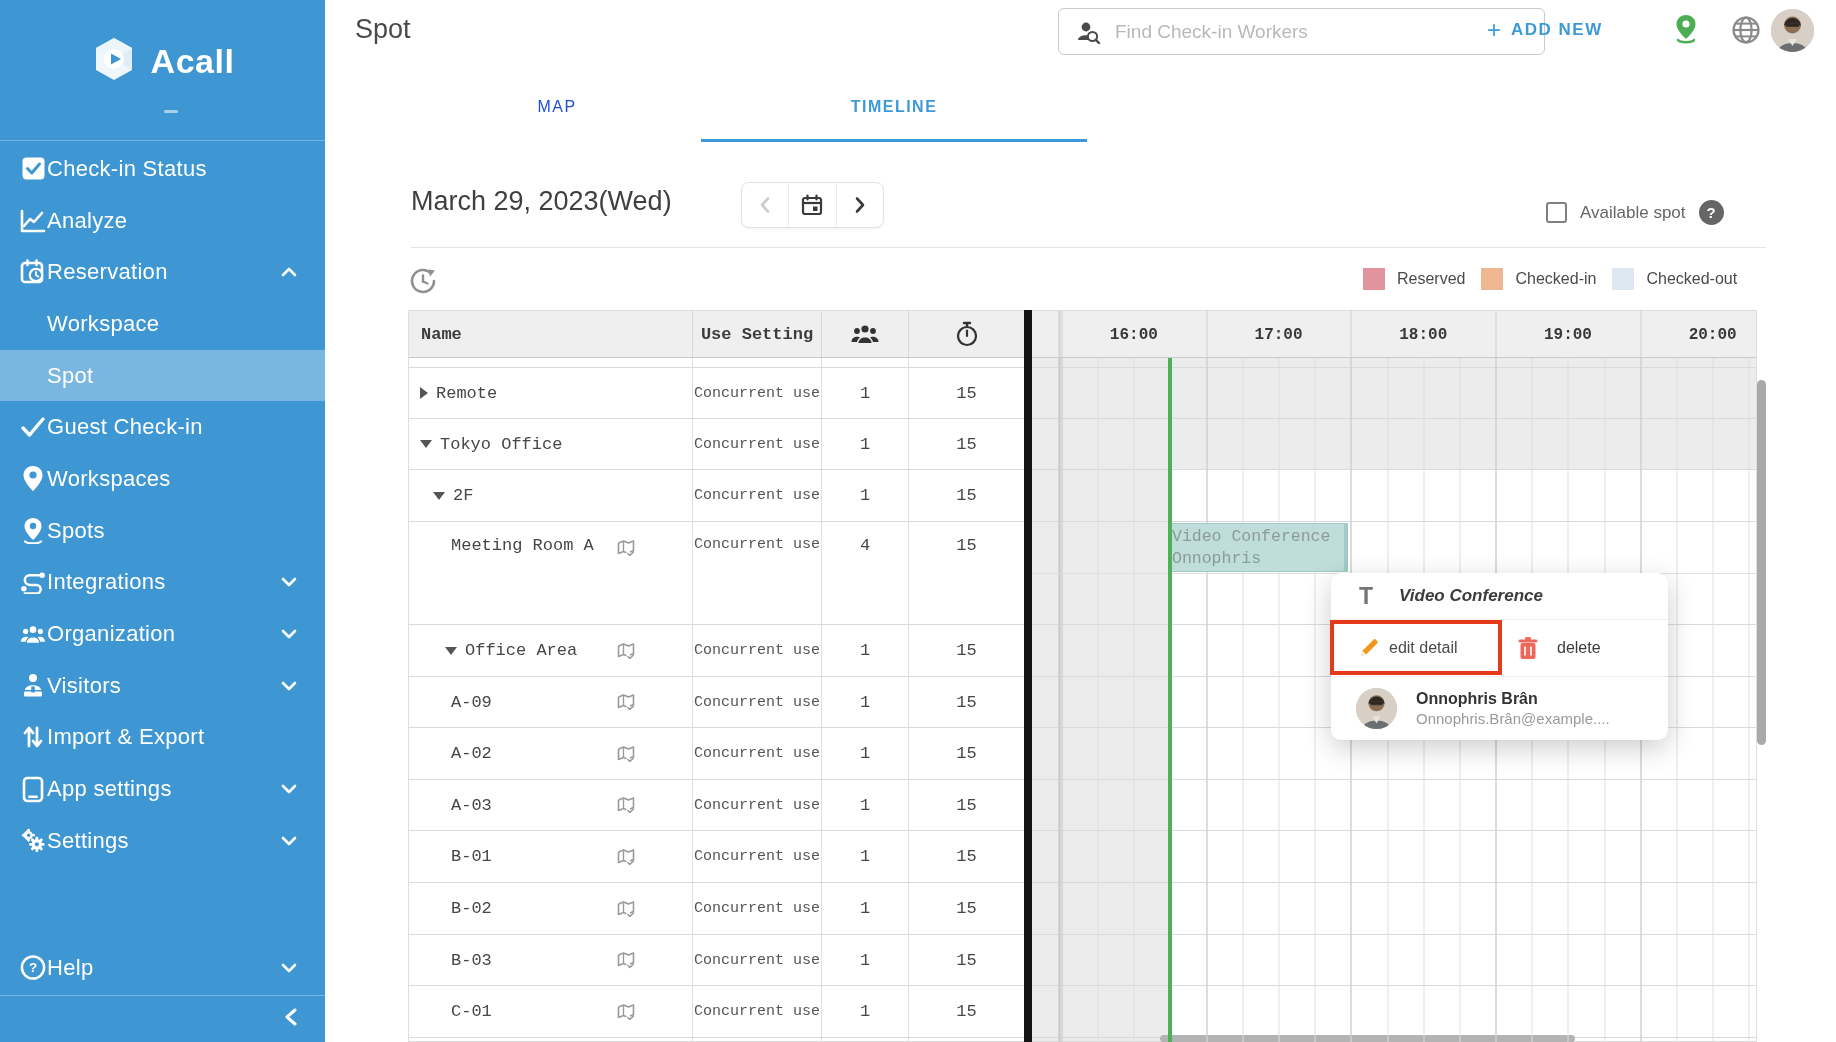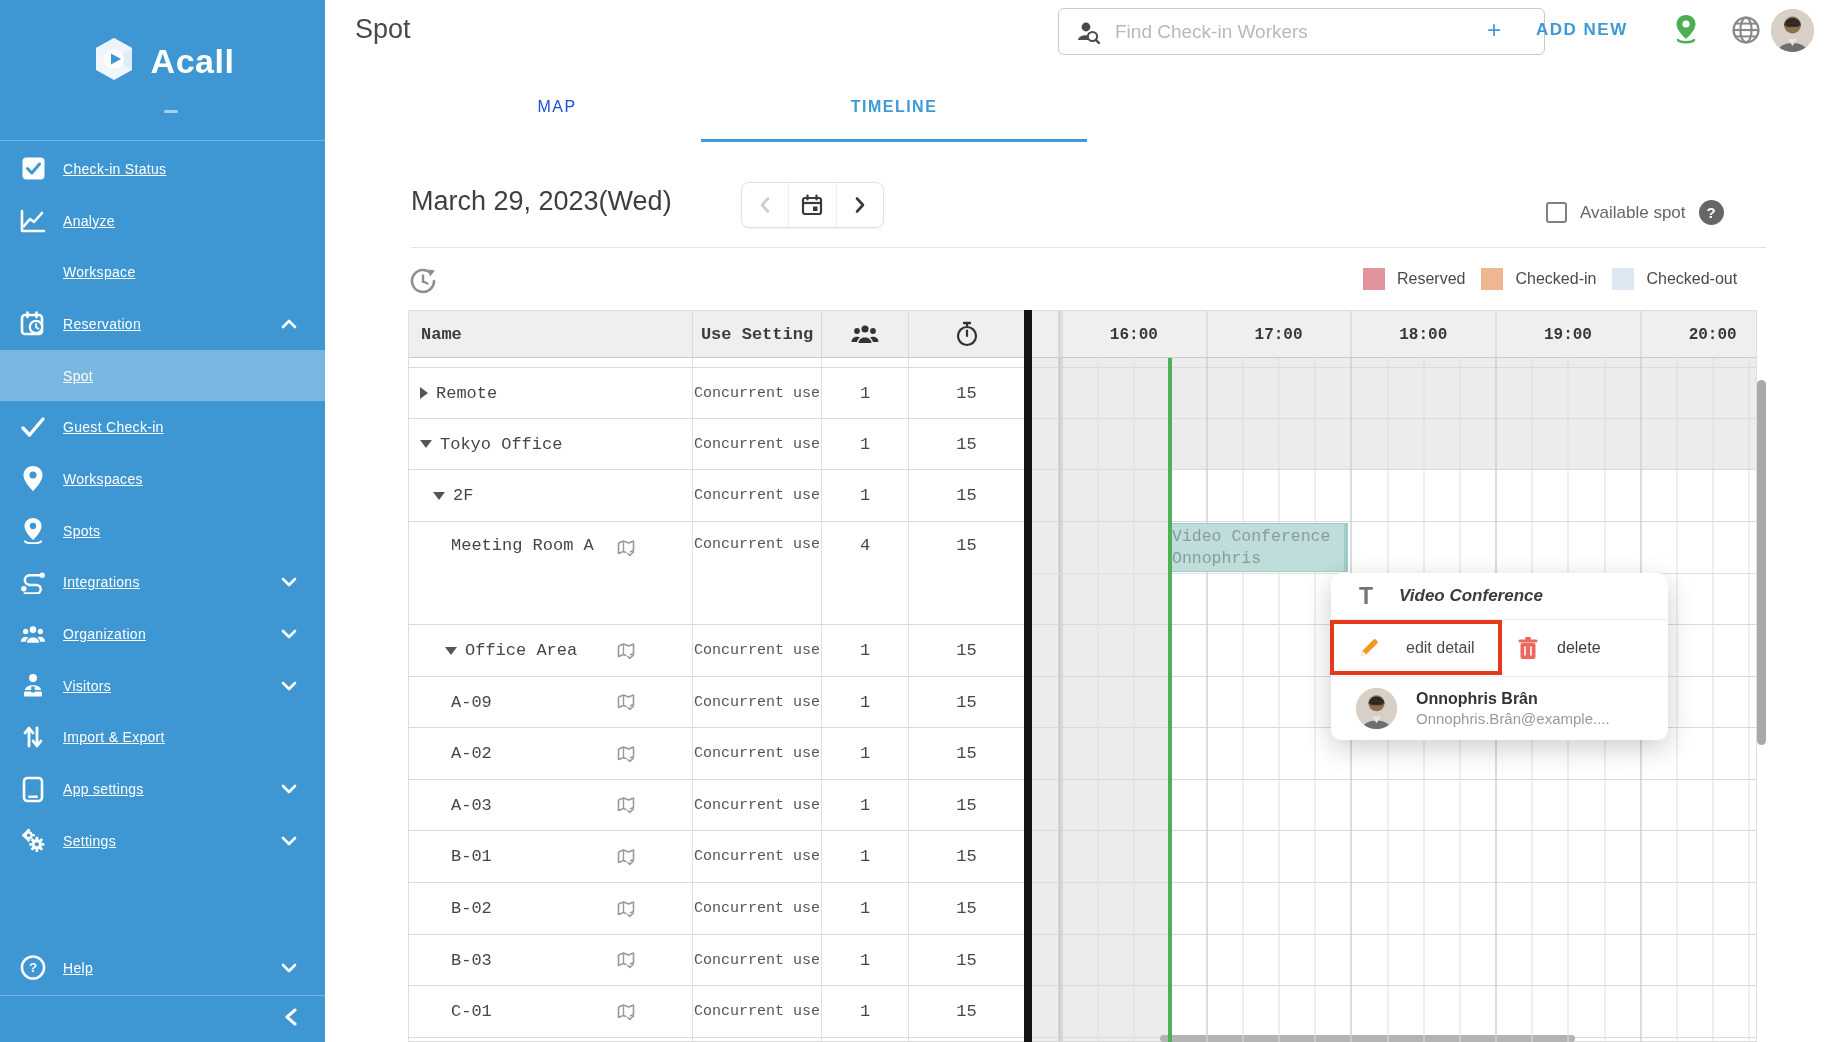--- a/index.html
+++ b/index.html
@@ -8,38 +8,38 @@
 
   
   #sidebar{position:absolute;left:0;top:0;width:325px;height:1042px;background:#3e97d3;color:#fff;}
   #logo{position:absolute;left:0;top:26px;width:325px;height:70px;display:flex;align-items:center;justify-content:center;gap:14px;cursor:pointer;}
   #logo .logo-text{font-size:34px;font-weight:600;letter-spacing:.5px;}
   #org-dash{position:absolute;left:164px;top:110px;width:14px;height:3px;background:rgba(255,255,255,.55);border-radius:2px;}
   #side-divider{position:absolute;left:0;top:140px;width:325px;height:1px;background:rgba(255,255,255,.28);}
   #side-nav{position:absolute;left:0;top:143px;width:325px;}
   .nav-item{position:relative;height:51.7px;display:flex;align-items:center;cursor:pointer;}
   .nav-item .nicon{position:absolute;left:20px;width:26px;height:26px;display:flex;align-items:center;justify-content:center;}
-  .nav-item .nlabel{margin-left:63px;font-size:14px;font-weight:500;letter-spacing:.3px;text-decoration:underline;}
+  .nav-item .nlabel{margin-left:47px;font-size:22px;font-weight:500;letter-spacing:.3px;}
   .nav-item.selected{background:#79b6e0;}
   .nav-item .nchev{position:absolute;right:28px;top:50%;transform:translateY(-50%);}
   .nav-item .nchev.up svg{transform:rotate(180deg);}
   #help-item{position:absolute;left:0;top:942px;width:325px;}
   #collapse-divider{position:absolute;left:0;top:995px;width:325px;height:1px;background:rgba(255,255,255,.30);}
   #collapse-bar{position:absolute;left:0;top:996px;width:325px;height:46px;cursor:pointer;}
   #collapse-bar .cchev{position:absolute;right:26px;top:50%;transform:translateY(-50%);}
 
   
   #page-title{position:absolute;left:355px;top:14px;font-size:27px;color:#4a4a4a;}
   #search-box{position:absolute;left:1058px;top:8px;width:487px;height:47px;border:1px solid #c9c9c9;border-radius:6px;background:#fff;display:flex;align-items:center;box-sizing:border-box;}
   #search-box .sicon{margin-left:16px;display:flex;}
   #search-box input{border:0;outline:0;margin-left:12px;font-size:19px;color:#555;width:330px;font-family:"Liberation Sans",sans-serif;}
   #search-box input::placeholder{color:#b9b9b9;}
   #add-new{position:absolute;left:1487px;top:18px;display:flex;align-items:center;gap:10px;color:#3d9ad7;cursor:pointer;}
   #add-new .plus{font-size:24px;font-weight:400;line-height:24px;}
-  #add-new .anlabel{font-size:17px;font-weight:600;letter-spacing:1.5px;margin-left:25px;}
+  #add-new .anlabel{font-size:17px;font-weight:600;letter-spacing:1.5px;}
   #pin-btn{position:absolute;left:1666px;top:10px;width:40px;height:40px;display:flex;align-items:center;justify-content:center;cursor:pointer;}
   #globe-btn{position:absolute;left:1726px;top:10px;width:40px;height:40px;display:flex;align-items:center;justify-content:center;cursor:pointer;}
   #avatar-btn{position:absolute;left:1771px;top:9px;width:43px;height:43px;border-radius:50%;overflow:hidden;cursor:pointer;background:#cfc5ba;}
 
   
   .tab{position:absolute;top:98px;transform:translateX(-50%);font-size:16px;letter-spacing:1.5px;cursor:pointer;}
   #tab-map{left:557px;color:#1d4ed8;}
   #tab-timeline{left:894px;color:#3d9ad7;font-weight:600;}
   #tab-underline{position:absolute;left:701px;top:139px;width:386px;height:3px;background:#3d9ad7;}
 
@@ -105,21 +105,21 @@
   #vscroll{position:absolute;left:1757px;top:380px;width:9px;height:365px;border-radius:5px;background:#a9a9a9;cursor:pointer;}
   #hscroll{position:absolute;left:1160px;top:1035px;width:415px;height:7px;border-radius:4px;background:#b3b3b3;cursor:pointer;}
 
   
   #popup{position:absolute;left:1331px;top:573px;width:337px;height:167px;background:#fff;border-radius:10px;box-shadow:0 8px 28px rgba(0,0,0,.20);z-index:10;}
   #popup .prow1{position:absolute;left:0;top:0;width:100%;height:47px;border-bottom:1px solid #ededed;box-sizing:border-box;display:flex;align-items:center;}
   #popup .ticon{margin-left:28px;font-size:23px;font-weight:600;color:#757575;line-height:1;}
   #popup .ptitle{margin-left:26px;font-size:17px;font-weight:700;font-style:italic;color:#3c3c3c;}
   #popup .prow2{position:absolute;left:0;top:47px;width:100%;height:57px;border-bottom:1px solid #ededed;box-sizing:border-box;}
   #edit-btn{position:absolute;left:0;top:0;width:169px;height:56px;display:flex;align-items:center;cursor:pointer;}
-  #edit-btn .elabel{margin-left:25px;font-size:16px;color:#4a4a4a;}
+  #edit-btn .elabel{margin-left:8px;font-size:16px;color:#4a4a4a;}
   #delete-btn{position:absolute;left:186px;top:0;width:140px;height:56px;display:flex;align-items:center;cursor:pointer;}
   #delete-btn .dlabel{margin-left:18px;font-size:16px;color:#3c3c3c;}
   #popup .prow3{position:absolute;left:0;top:104px;width:100%;height:63px;display:flex;align-items:center;}
   #popup .pavatar{margin-left:25px;width:41px;height:41px;border-radius:50%;overflow:hidden;background:#cfc5ba;flex:none;}
   #popup .pwho{margin-left:19px;}
   #popup .pname{font-size:16px;font-weight:700;color:#333;line-height:21px;}
   #popup .pemail{font-size:15px;color:#9a9a9a;line-height:20px;}
   #red-box{position:absolute;left:1330px;top:620px;width:172px;height:55px;border:4px solid #e5391b;box-sizing:border-box;z-index:11;pointer-events:none;}
 </style>
 </head>
@@ -155,36 +155,36 @@
         <div class="nav-item">
           <span class="nicon">
             <svg width="26" height="24" viewBox="0 0 26 24">
               <polyline points="2,2 2,22 24,22" fill="none" stroke="#fff" stroke-width="2.6" stroke-linecap="round" stroke-linejoin="round"></polyline>
               <polyline points="4,17 10,10 14,13 22,4" fill="none" stroke="#fff" stroke-width="2.6" stroke-linecap="round" stroke-linejoin="round"></polyline>
             </svg>
           </span>
           <span class="nlabel">Analyze</span>
         </div>
         <div class="nav-item">
-          <span class="nlabel">Workspace</span>
-        </div>
-        <div class="nav-item">
           <span class="nicon">
             <svg width="26" height="26" viewBox="0 0 26 26">
               <rect x="2" y="4" width="20" height="19" rx="3" fill="none" stroke="#fff" stroke-width="2.6"></rect>
               <line x1="7.5" y1="1.5" x2="7.5" y2="6" stroke="#fff" stroke-width="2.6" stroke-linecap="round"></line>
               <line x1="16.5" y1="1.5" x2="16.5" y2="6" stroke="#fff" stroke-width="2.6" stroke-linecap="round"></line>
               <circle cx="16" cy="16" r="6.2" fill="#3e97d3" stroke="#fff" stroke-width="2.2"></circle>
               <polyline points="16,13 16,16.3 18.4,17.6" fill="none" stroke="#fff" stroke-width="1.8" stroke-linecap="round"></polyline>
             </svg>
           </span>
           <span class="nlabel">Reservation</span>
           <span class="nchev up"><svg width="16" height="10" viewBox="0 0 16 10">
               <polyline points="2,2 8,8 14,2" fill="none" stroke="#ffffff" stroke-width="2.6" stroke-linecap="round" stroke-linejoin="round"></polyline>
             </svg></span>
+        </div>
+        <div class="nav-item">
+          <span class="nlabel">Workspace</span>
         </div>
         <div class="nav-item selected">
           <span class="nlabel">Spot</span>
         </div>
         <div class="nav-item">
           <span class="nicon">
             <svg width="26" height="22" viewBox="0 0 26 22">
               <polyline points="3,12 9.5,19 23,3" fill="none" stroke="#fff" stroke-width="3.4" stroke-linecap="round" stroke-linejoin="round"></polyline>
             </svg>
           </span>

